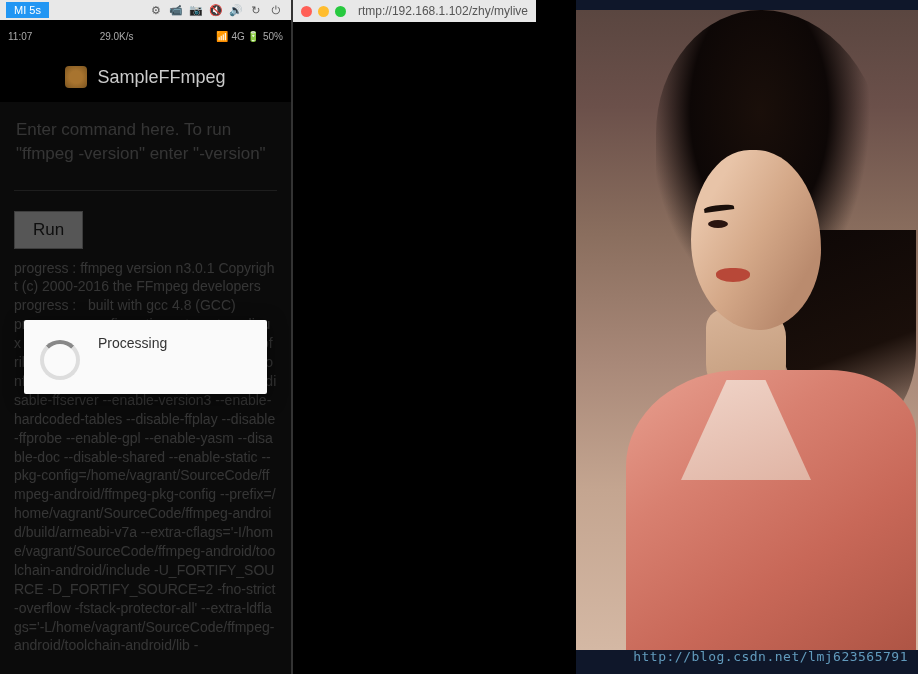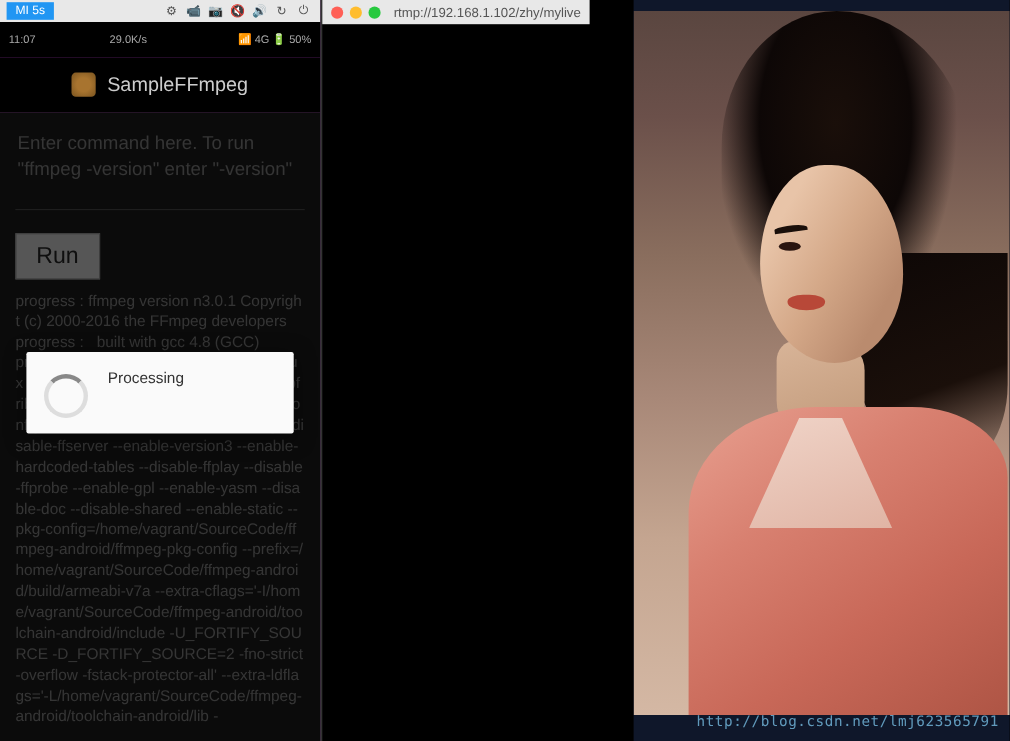--- a/index.html
+++ b/index.html
@@ -1,39 +1,39 @@
 <!DOCTYPE html>
 <html><head>
   <meta charset="utf-8">
   <style>
     * { margin: 0; padding: 0; box-sizing: border-box; font-family: -apple-system, sans-serif; }
     body { display: flex; width: 918px; height: 674px; overflow: hidden; background: #000; }
     
     
-    .left-panel { width: 393px; height: 674px; position: relative; background: #d946ef; display: flex; flex-direction: column; }
+    .left-panel { width: 393px; height: 674px; position: relative; background: #0c4a6e; display: flex; flex-direction: column; }
     
     .emu-controls { background: #e8e8e8; height: 20px; display: flex; align-items: center; padding: 0 6px; font-size: 11px; }
     .emu-label { background: #2196f3; color: #fff; padding: 2px 8px; font-size: 11px; }
     .emu-icons { display: flex; gap: 2px; margin-left: auto; }
     .emu-icon { width: 18px; height: 16px; display: flex; align-items: center; justify-content: center; font-size: 11px; color: #555; border: 1px solid transparent; cursor: pointer; }
     
     .status-bar { background: #000; color: #aaa; height: 18px; display: flex; align-items: center; padding: 16px 8px; font-size: 10px; }
     .status-left { flex: 1; }
     .status-center { flex: 1; text-align: left; }
     .status-right { flex: 1; text-align: right; }
     
     .app-header { background: #000; color: #ccc; padding: 14px 16px; display: flex; align-items: center; gap: 10px; font-size: 18px; justify-content: center; }
     .app-icon { width: 22px; height: 22px; background: radial-gradient(circle, #a8742f 40%, #7a5420 100%); border-radius: 4px; }
     
     .app-body { flex: 1; background: #1a1a1a; padding: 10px 14px; color: #888; overflow: hidden; position: relative; }
     .dim-overlay { position: absolute; inset: 0; background: rgba(0,0,0,0.55); z-index: 2; }
     
     .command-input { width: 100%; background: transparent; border: none; border-bottom: 1px solid #444; color: #999; font-size: 17px; padding: 6px 2px 24px 2px; resize: none; font-family: inherit; line-height: 1.4; }
     
-    .run-btn { margin-top: 16px; padding: 8px 18px; background: #bfbfbf; border: 1px solid #888; color: #222; font-size: 21px; cursor: pointer; }
+    .run-btn { margin-top: 16px; padding: 8px 18px; background: #bfbfbf; border: 1px solid #888; color: #222; font-size: 17px; cursor: pointer; }
     
     .log-output { margin-top: 10px; font-size: 14px; line-height: 1.35; color: #777; word-break: break-all; }
     
     .processing-dialog { position: absolute; left: 24px; right: 24px; top: 320px; background: #fafafa; z-index: 5; padding: 14px 16px; box-shadow: 0 4px 18px rgba(0,0,0,0.5); display: flex; align-items: flex-start; gap: 18px; border-radius: 2px; }
     .spinner { width: 40px; height: 40px; border: 4px solid #ddd; border-top-color: #888; border-radius: 50%; margin-top: 6px; flex-shrink: 0; }
     .dialog-text { color: #333; font-size: 14px; line-height: 1.4; }
     .dialog-title { margin-bottom: 16px; }
     
     
     .right-panel { flex: 1; height: 674px; background: #000; display: flex; flex-direction: row; border-left: 2px solid #333; gap: 40px; }

